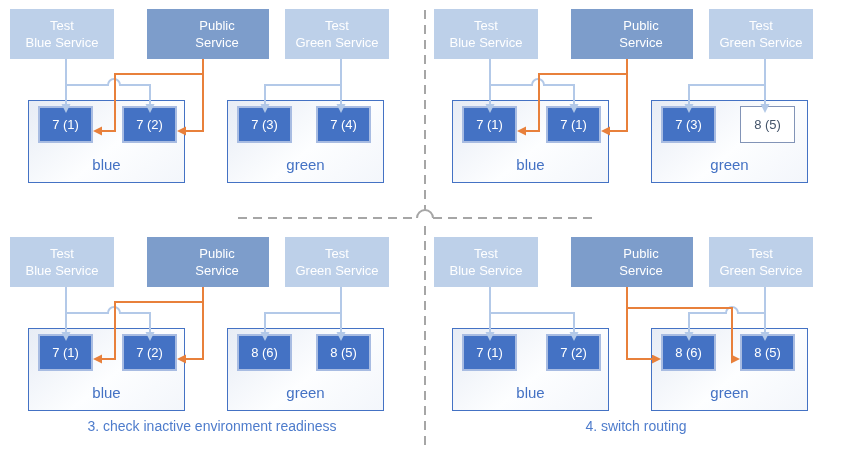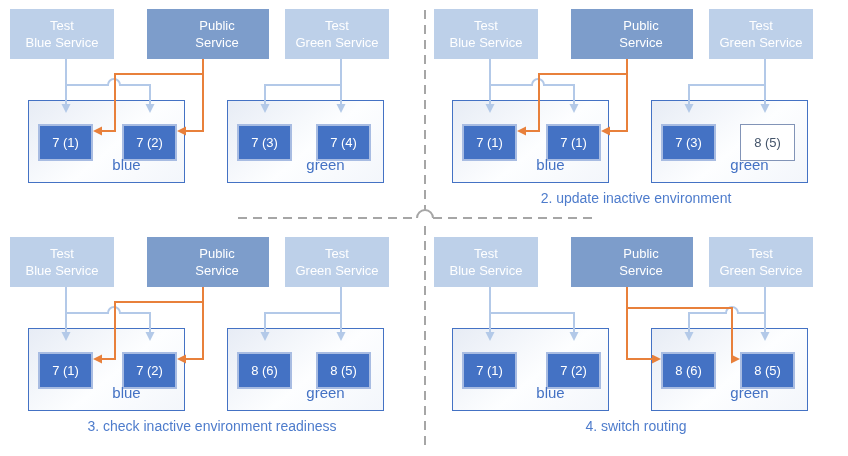--- a/index.html
+++ b/index.html
@@ -15,24 +15,24 @@
        font-size:13px;line-height:17px;}
   .svc span{display:block;}
   .svc.light{background:var(--service-light-fill,#BDD0E9);}
   .svc.public{background:var(--service-public-fill,#7D9DCB);padding-left:18px;}
 
   
   .env{position:absolute;top:100px;width:157px;height:83px;box-sizing:border-box;
        border:1.5px solid var(--env-border,#4472C4);
        background:linear-gradient(140deg,#e7ecf5 0%,#fdfeff 55%,#f3f6fb 100%);}
   .env-label{position:absolute;top:156px;width:157px;text-align:center;
-       font-size:15px;color:var(--env-label-text,#4472C4);padding-left:20px;}
-
-  
-  .inst{position:absolute;top:124px;width:55px;height:37px;box-sizing:border-box;
+       font-size:15px;color:var(--env-label-text,#4472C4);}
+
+  
+  .inst{position:absolute;top:106px;width:55px;height:37px;box-sizing:border-box;
        background:var(--instance-fill,#4472C4);
        border:2px solid var(--instance-border,#A8BCE2);
        color:#fff;display:flex;align-items:center;justify-content:center;
        font-size:13px;}
   .inst.style-outline{background:#ffffff;
        border:1.5px solid var(--instance-outline-border,#8294B7);
        color:var(--instance-outline-text,#44546A);}
 
   .caption{position:absolute;top:190px;left:0;width:424px;text-align:center;
        font-size:14px;color:var(--caption-text,#4E7CCC);}
@@ -112,21 +112,20 @@
       <span>Green Service</span>
     </div>
     <div class="env" style="left:28px"></div>
     <div class="inst style-solid" style="left:38px">7 (1)</div>
     <div class="inst style-solid" style="left:122px">7 (1)</div>
     <div class="env-label" style="left:28px">blue</div>
     <div class="env" style="left:227px"></div>
     <div class="inst style-solid" style="left:237px">7 (3)</div>
     <div class="inst style-outline" style="left:316px">8 (5)</div>
     <div class="env-label" style="left:227px">green</div>
-    <div class="caption">2. update inactive environment</div>
     <svg class="connectors" width="424" height="228" viewBox="0 0 424 228">
       <defs>
         <marker id="ab1" markerUnits="userSpaceOnUse" markerWidth="10" markerHeight="10" refX="2" refY="4.5" orient="auto">
             <path class="mk-lb" d="M0,0 L9,4.5 L0,9 Z"></path>
           </marker>
         <marker id="ao1" markerUnits="userSpaceOnUse" markerWidth="10" markerHeight="10" refX="2" refY="4.5" orient="auto">
             <path class="mk-or" d="M0,0 L9,4.5 L0,9 Z"></path>
           </marker>
       </defs>
       <path class="lb" d="M66 59 V106" marker-end="url(#ab1)"></path>

